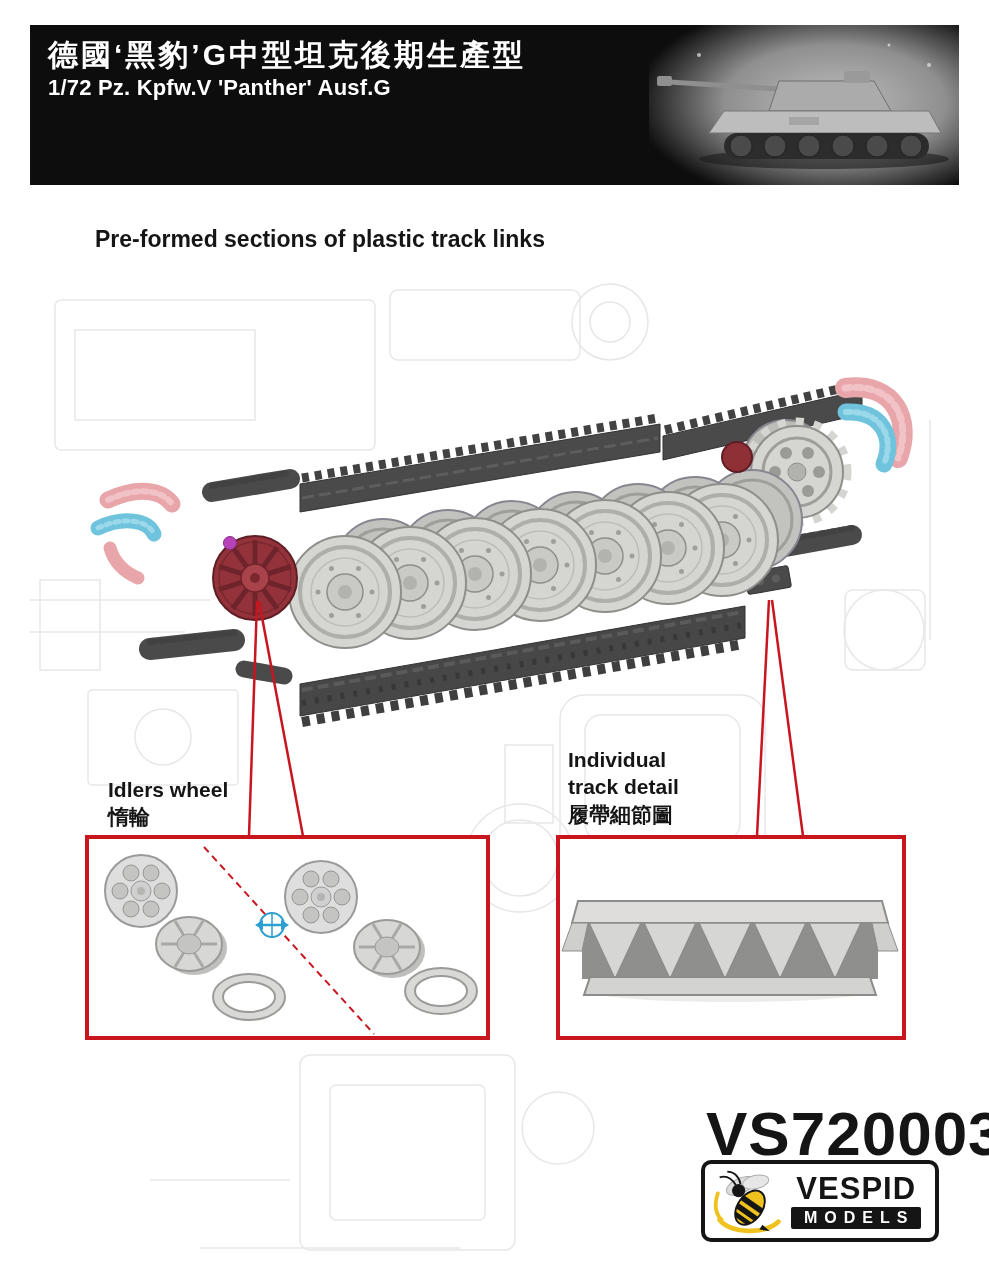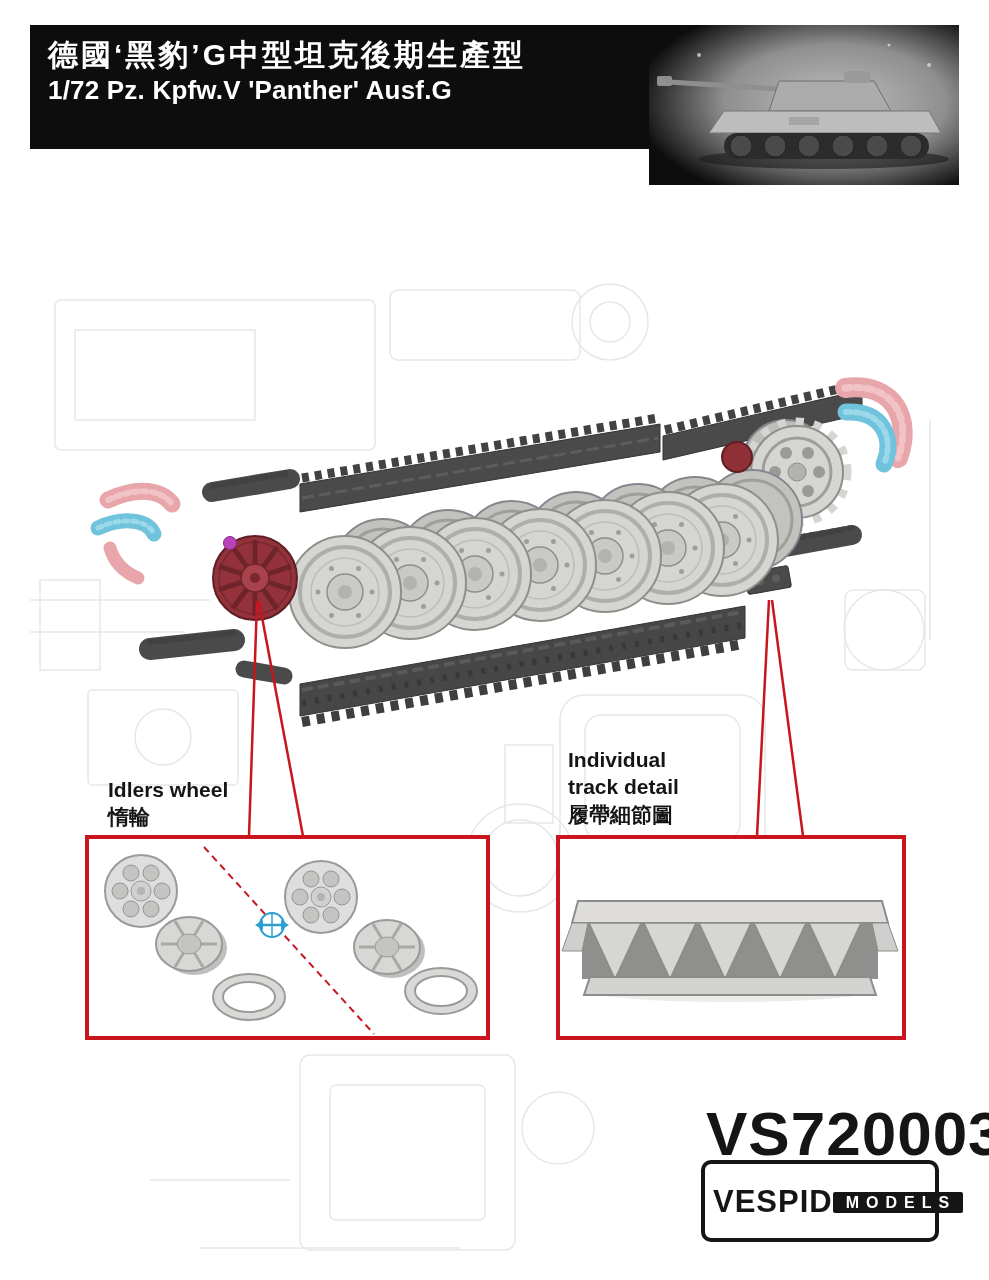--- a/index.html
+++ b/index.html
@@ -1,24 +1,24 @@
 <!DOCTYPE html>
 <html><head>
 <meta charset="utf-8">
 <style>
   html,body{margin:0;padding:0;background:#fff;}
   .page{position:relative;width:989px;height:1280px;background:#ffffff;overflow:hidden;
         font-family:"Liberation Sans", sans-serif;color:#151515;}
   .abs{position:absolute;}
 
   
-  .banner{left:30px;top:25px;width:929px;height:124px;background:#0d0d0d;z-index:5;}
+  .banner{left:30px;top:25px;width:929px;height:160px;background:#0d0d0d;z-index:5;}
   .banner-text{left:18px;top:10px;color:#ffffff;z-index:2;}
   .title-zh{font-size:30px;font-weight:bold;letter-spacing:3px;line-height:1.3;}
-  .title-en{font-size:26px;font-weight:bold;line-height:1.28;letter-spacing:.2px;}
+  .title-en{font-size:22px;font-weight:bold;line-height:1.28;letter-spacing:.2px;}
   .tank-art{right:0;top:0;z-index:1;}
 
   
   .feature-en{left:95px;top:226px;font-size:23px;font-weight:bold;z-index:4;}
   .feature-zh{left:95px;top:256px;font-size:25px;font-weight:bold;letter-spacing:2px;z-index:4;}
 
   
   .blueprint{left:0;top:0;z-index:1;}
   .artwork{left:0;top:0;z-index:2;}
 
@@ -29,21 +29,21 @@
 
   
   .callout-box{border:4px solid #c8151e;background:#ffffff;z-index:3;}
   .idler-box{left:85px;top:835px;width:397px;height:197px;}
   .track-box{left:556px;top:835px;width:342px;height:197px;}
 
   
   .sku{left:706px;top:1098px;font-size:62px;font-weight:bold;letter-spacing:1px;z-index:4;}
   .brand-box{left:701px;top:1160px;width:238px;height:82px;border:4px solid #151515;border-radius:10px;
              background:#ffffff;display:flex;align-items:center;padding:2px 6px;box-sizing:border-box;z-index:4;}
-  .brand-col{display:flex;align-items:center;margin-left:2px;}
+  .brand-col{display:flex;flex-direction:column;align-items:center;margin-left:2px;}
   .brand-name{font-size:31px;font-weight:bold;letter-spacing:1px;color:#151515;line-height:1;}
   .brand-sub{background:#151515;color:#ffffff;font-size:16px;font-weight:bold;letter-spacing:7px;
              padding:2px 7px 2px 13px;border-radius:2px;margin-top:3px;line-height:1.1;}
 </style>
 </head>
 <body>
 
 <div class="page">
 
   <svg class="abs blueprint" width="989" height="1280" viewBox="0 0 989 1280" xmlns="http://www.w3.org/2000/svg">
@@ -242,20 +242,21 @@
           <circle cx="300" cy="40" r="2"></circle>
           <circle cx="260" cy="20" r="1.5"></circle>
       </g>
     </svg>
     <div class="abs banner-text">
       <div class="title-zh">德國‘黑豹’G中型坦克後期生產型</div>
       <div class="title-en">1/72 Pz. Kpfw.V 'Panther' Ausf.G</div>
     </div>
   </div>
 
+  <div class="abs feature-en">Pre-formed sections of plastic track links</div>
 
   <div class="abs callout-label idler-label">
     <div>Idlers wheel</div>
     <div>惰輪</div>
   </div>
 
   <div class="abs callout-label track-label">
     <div>Individual</div>
     <div>track detail</div>
     <div>履帶細節圖</div>

